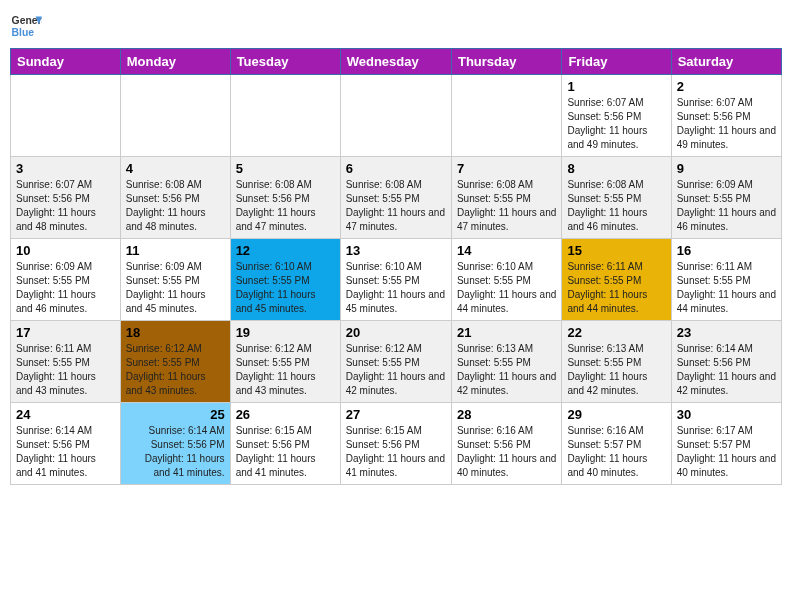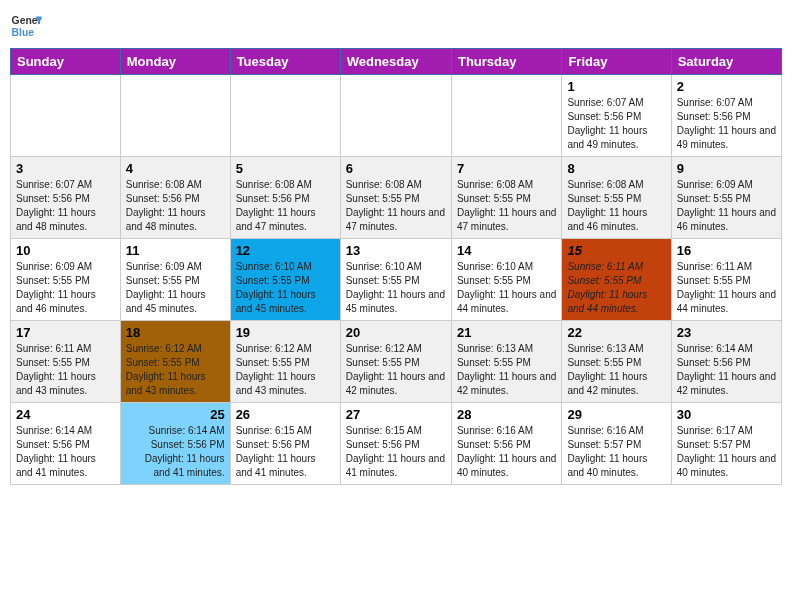--- a/index.html
+++ b/index.html
@@ -177,21 +177,21 @@
           <span class="day-info">Sunrise: 6:10 AM<br>Sunset: 5:55 PM<br>Daylight: 11 hours and 45 minutes.</span>
         </td>
         <td style="background: rgb(255, 255, 255);">
           <span class="day-num">13</span>
           <span class="day-info">Sunrise: 6:10 AM<br>Sunset: 5:55 PM<br>Daylight: 11 hours and 45 minutes.</span>
         </td>
         <td style="background: rgb(255, 255, 255);">
           <span class="day-num">14</span>
           <span class="day-info">Sunrise: 6:10 AM<br>Sunset: 5:55 PM<br>Daylight: 11 hours and 44 minutes.</span>
         </td>
-        <td style="background: #c2410c; font-style: italic;">
+        <td style="background: #eab308;">
           <span class="day-num">15</span>
           <span class="day-info">Sunrise: 6:11 AM<br>Sunset: 5:55 PM<br>Daylight: 11 hours and 44 minutes.</span>
         </td>
         <td style="background: rgb(255, 255, 255);">
           <span class="day-num">16</span>
           <span class="day-info">Sunrise: 6:11 AM<br>Sunset: 5:55 PM<br>Daylight: 11 hours and 44 minutes.</span>
         </td>
       </tr>
       <tr>
         <td style="background: rgb(240, 240, 240);">

